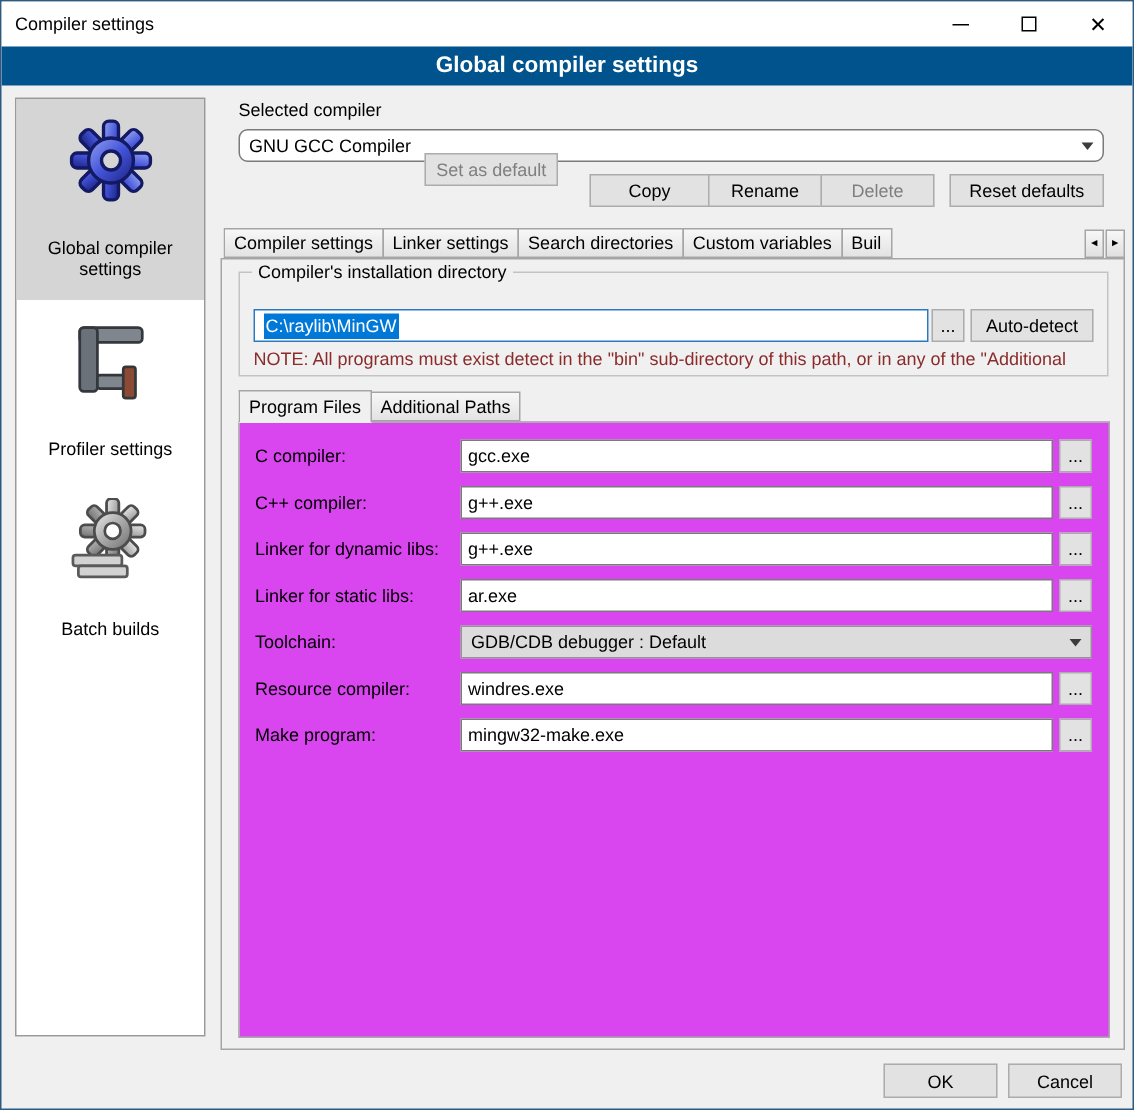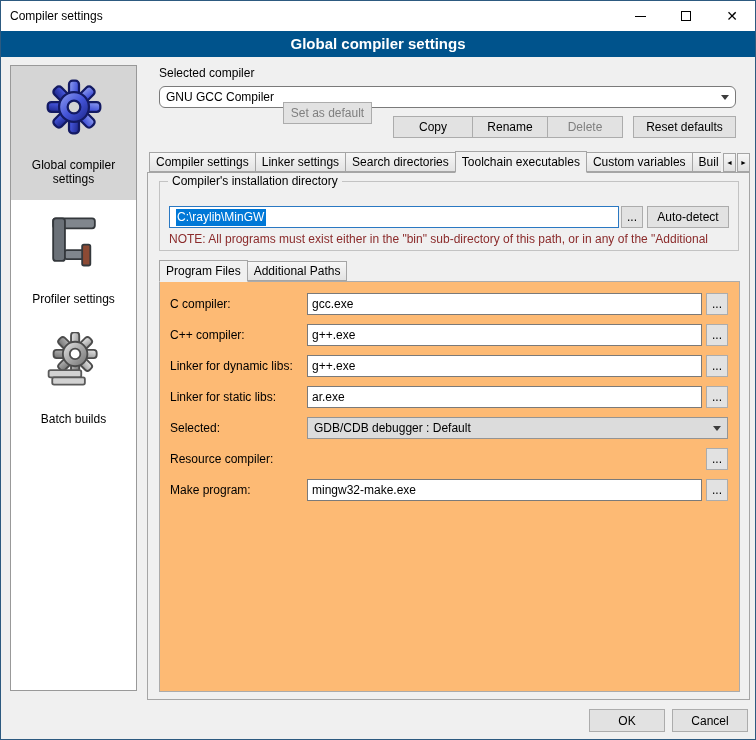--- a/index.html
+++ b/index.html
@@ -31,21 +31,21 @@
   .tabstrip.sub { left:11px; top:87px; width:576px; height:22px; }
   .tab { height:20px; margin-bottom:1px; padding:0 6px; display:flex; align-items:center; white-space:nowrap; background:linear-gradient(#f7f7f7,#e3e3e3); border:1px solid #a5a5a5; margin-right:-1px; flex:none; }
   .tab.active { height:22px; margin-bottom:0; background:#f0f0f0; border-bottom:1px solid #f0f0f0; position:relative; z-index:2; }
   .tab-arrow { position:absolute; top:96px; width:13px; height:19px; font-size:7px; display:flex; align-items:center; justify-content:center; background:linear-gradient(#f7f7f7,#e0e0e0); border:1px solid #a5a5a5; z-index:3; }
   .tabpanel { position:absolute; left:145px; top:115px; width:603px; height:528px; border:1px solid #a5a5a5; background:#f0f0f0; z-index:1; }
   .groupbox { position:absolute; left:11px; top:8px; width:580px; height:70px; border:1px solid #c3c3c3; }
   .gb-label { position:absolute; top:-8px; left:8px; background:#f0f0f0; padding:0 4px; white-space:nowrap; }
   .dir-input { position:absolute; left:9px; top:24px; width:450px; height:22px; background:#fff; border:1px solid #2a78c2; display:flex; align-items:center; padding-left:6px; overflow:hidden; }
   .dir-input .sel { background:var(--selection_bg,#0078d7); color:#fff; padding:1px 2px 2px 1px; white-space:pre; }
   .note { position:absolute; left:9px; top:50px; width:566px; color:var(--note_text,#8b2b2b); white-space:nowrap; overflow:hidden; }
-  .subpanel { position:absolute; left:11px; top:108px; width:581px; height:411px; border:1px solid #ababab; background:#fdba74; }
+  .subpanel { position:absolute; left:11px; top:108px; width:581px; height:411px; border:1px solid #ababab; background:#d946ef; }
   .frow-label { position:absolute; left:10px; height:22px; display:flex; align-items:center; white-space:nowrap; }
   .frow-input { position:absolute; left:147px; width:395px; height:22px; border:1px solid #7a7a7a; background:#fff; padding:8px 4px; font:12px "Liberation Sans","DejaVu Sans",sans-serif; color:#000; }
   .frow-browse { left:546px; width:22px; }
   .footer-btn { top:652px; width:76px; height:23px; }
 </style>
 </head>
 <body>
 
 <div class="window">
 
@@ -139,37 +139,36 @@
     <div class="btn disabled" style="left:281px; top:45px; width:89px;">Set as default</div>
     <div class="btn" style="left:391px; top:59px; width:80px;">Copy</div>
     <div class="btn" style="left:470px; top:59px; width:76px;">Rename</div>
     <div class="btn disabled" style="left:545px; top:59px; width:76px;">Delete</div>
     <div class="btn" style="left:631px; top:59px; width:103px;">Reset defaults</div>
 
     <div class="tabstrip main">
       <div class="tab">Compiler settings</div>
       <div class="tab">Linker settings</div>
       <div class="tab">Search directories</div>
-      <div class="tab active">Toolchain executables</div>
       <div class="tab">Custom variables</div>
       <div class="tab">Buil</div>
     </div>
     <div class="tab-arrow" style="left:721px;">◄</div>
     <div class="tab-arrow" style="left:735px;">►</div>
 
     <div class="tabpanel">
 
       <div class="groupbox">
         <div class="gb-label">Compiler's installation directory</div>
         <div class="dir-input">
           <span class="sel">C:\raylib\MinGW</span>
         </div>
         <div class="btn" style="left:461px; top:24px; width:22px;">...</div>
         <div class="btn" style="left:487px; top:24px; width:82px;">Auto-detect</div>
-        <div class="note">NOTE: All programs must exist either in the "bin" sub-directory of this path, or in any of the "Additional</div>
+        <div class="note">NOTE: All programs must exist detect in the "bin" sub-directory of this path, or in any of the "Additional</div>
       </div>
 
       <div class="tabstrip sub">
         <div class="tab active">Program Files</div>
         <div class="tab">Additional Paths</div>
       </div>
 
       <div class="subpanel">
 
         <div class="frow-label" style="top:11px;">C compiler:</div>
@@ -181,29 +180,30 @@
         <div class="btn frow-browse" style="top:42px;">...</div>
 
         <div class="frow-label" style="top:73px;">Linker for dynamic libs:</div>
         <input class="frow-input" style="top: 73px;" value="g++.exe">
         <div class="btn frow-browse" style="top:73px;">...</div>
 
         <div class="frow-label" style="top:104px;">Linker for static libs:</div>
         <input class="frow-input" style="top: 104px;" value="ar.exe">
         <div class="btn frow-browse" style="top:104px;">...</div>
 
-        <div class="frow-label" style="top:135px;">Selected:</div>
+        <div class="frow-label" style="top:135px;">Toolchain:</div>
         <div class="combo gray" style="left:147px; top:135px; width:421px;">
           <span>GDB/CDB debugger : Default</span>
           <span class="chev">
               <span class="tri"></span>
             </span>
         </div>
 
         <div class="frow-label" style="top:166px;">Resource compiler:</div>
+        <input class="frow-input" style="top: 166px;" value="windres.exe">
         <div class="btn frow-browse" style="top:166px;">...</div>
 
         <div class="frow-label" style="top:197px;">Make program:</div>
         <input class="frow-input" style="top: 197px;" value="mingw32-make.exe">
         <div class="btn frow-browse" style="top:197px;">...</div>
 
       </div>
     </div>
 
     <div class="btn footer-btn" style="left:587px;">OK</div>

